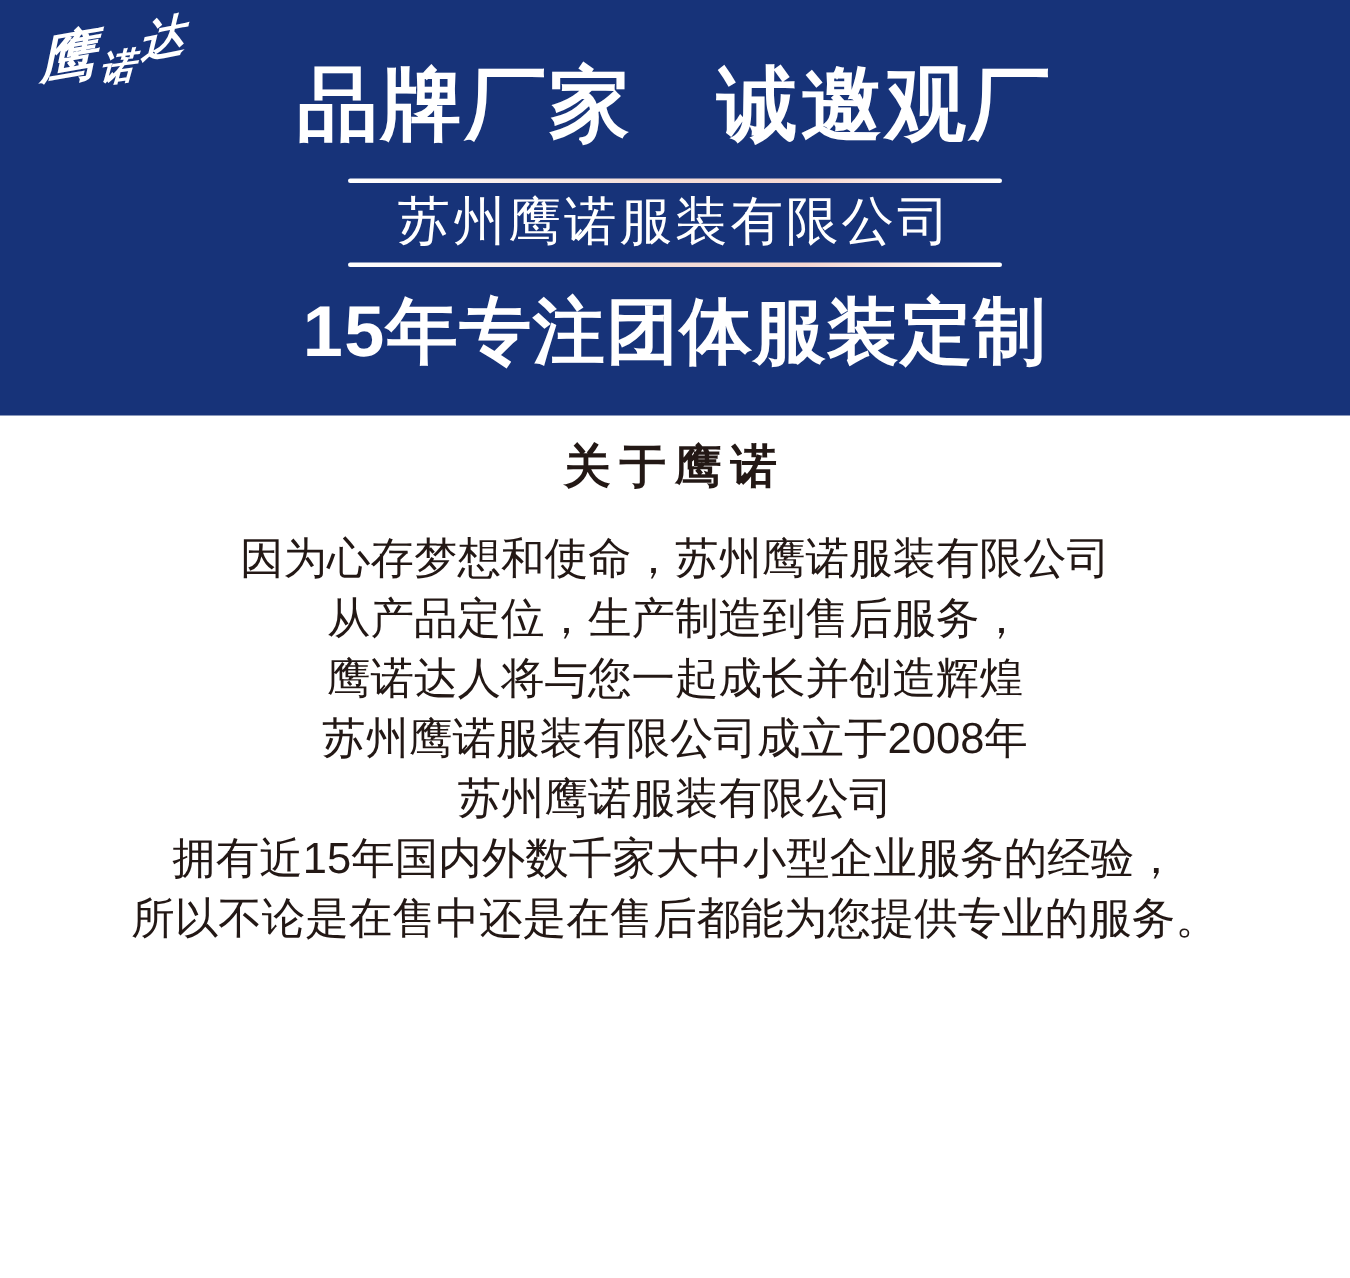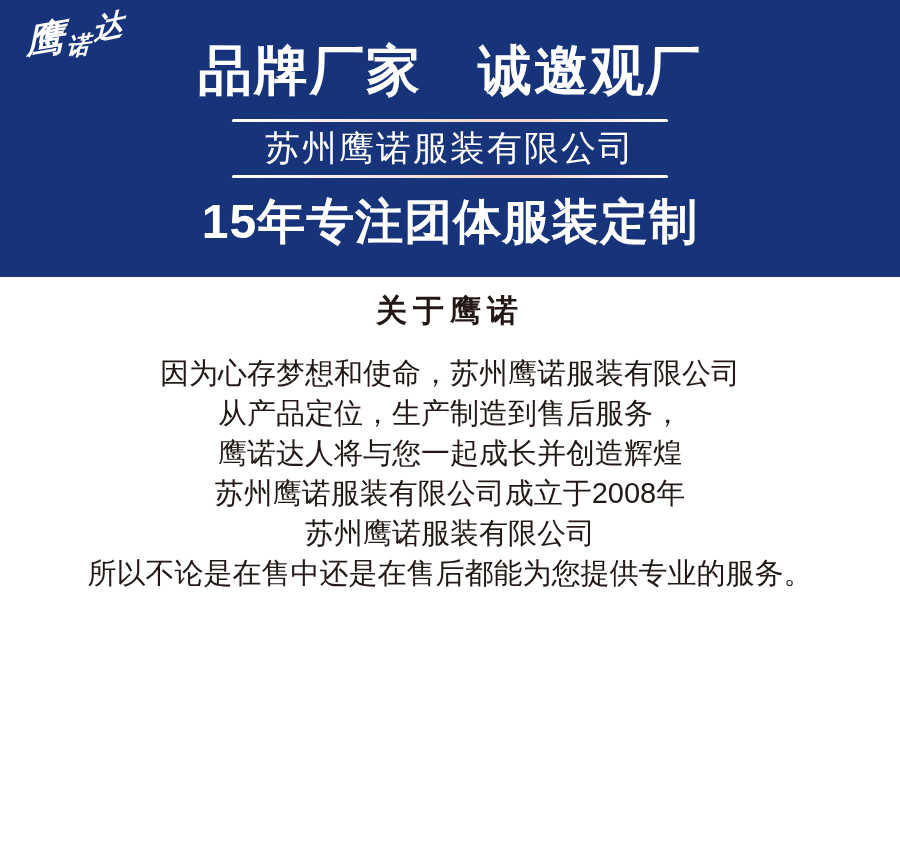--- a/index.html
+++ b/index.html
@@ -130,15 +130,16 @@
 </div>
 
 <div class="about" style="color: rgb(35, 24, 21);">
   <div class="about-heading">关于鹰诺</div>
   <div class="about-body">
     <p>因为心存梦想和使命，苏州鹰诺服装有限公司</p>
     <p>从产品定位，生产制造到售后服务，</p>
     <p>鹰诺达人将与您一起成长并创造辉煌</p>
     <p>苏州鹰诺服装有限公司成立于2008年</p>
     <p>苏州鹰诺服装有限公司</p>
+    <p>拥有近15年国内外数千家大中小型企业服务的经验，</p>
     <p>所以不论是在售中还是在售后都能为您提供专业的服务。</p>
   </div>
 </div>
 
 </body></html>

